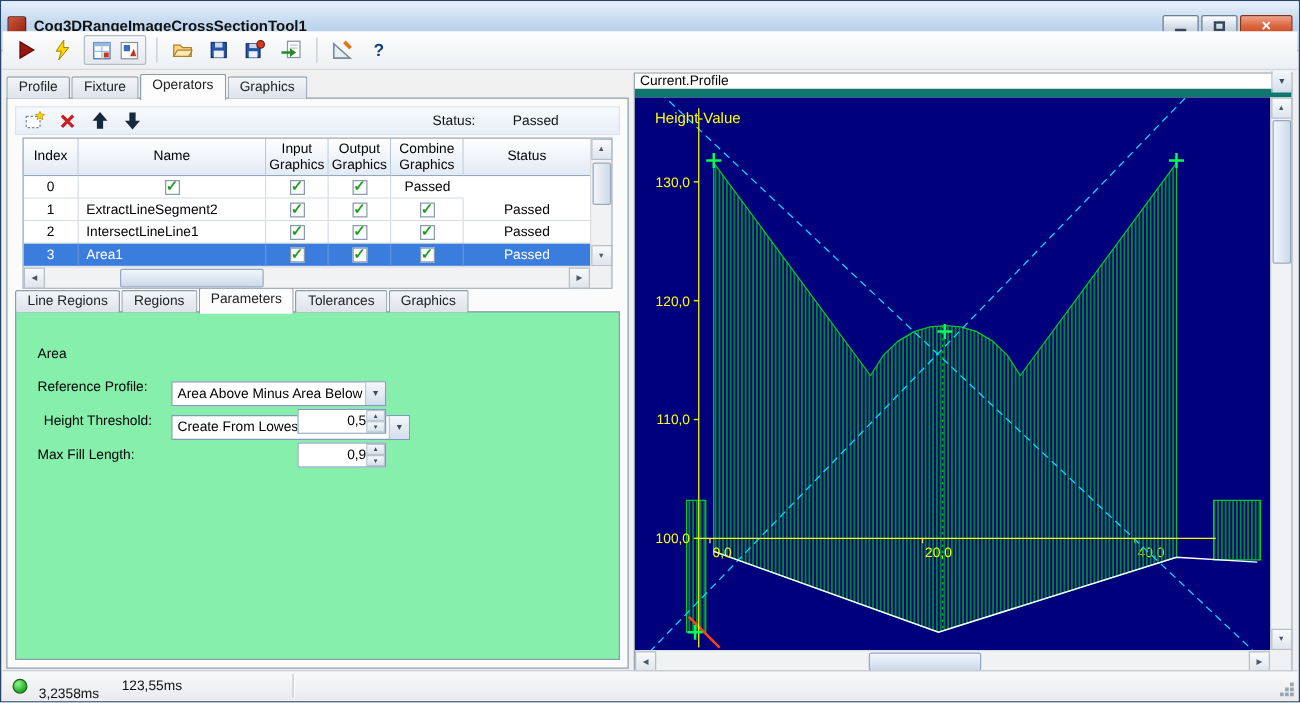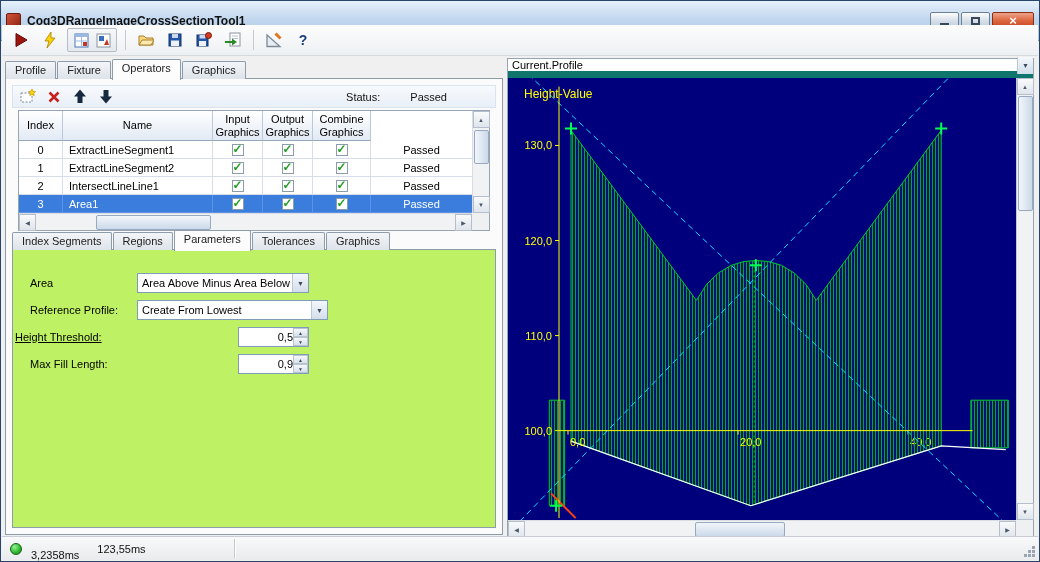--- a/index.html
+++ b/index.html
@@ -81,24 +81,24 @@
   .vsb{display:flex;flex-direction:column;align-items:center;background:#f1f2f4;width:17px;
     flex:none;border-left:1px solid #d9dde2;}
   .vsb .thumb{width:15px;background:linear-gradient(90deg,#f2f6fa,#ccd9ea);
     border:1px solid #96a9c0;border-radius:2px;}
   .sb-corner{width:17px;height:17px;background:#eef0f2;flex:none;}
   .grid-bottom{display:flex;height:17px;}
 
   
   .sub-tabs{position:absolute;left:6px;top:151px;}
   .sub-page{position:absolute;left:6px;top:170px;right:6px;bottom:6px;
-    border:1px solid #8c9cab;background:#bef264;}
+    border:1px solid #8c9cab;background:#86efac;}
   .param-label{position:absolute;font-size:11px;color:#000;}
   .combo{position:absolute;height:20px;border:1px solid #7f9db9;background:#fff;
-    display:flex;align-items:center;}
+    display:flex;align-items:center;margin-top:32px;}
   .combo-text{flex:1;font-size:11px;padding-left:4px;white-space:nowrap;overflow:hidden;color:#000;}
   .combo-btn{width:16px;height:100%;flex:none;border-left:1px solid #b9c8d6;
     background:linear-gradient(#f4f7fb,#d3deeb);display:flex;align-items:center;
     justify-content:center;font-size:7px;color:#3c4c5e;}
   .numeric{position:absolute;height:20px;width:71px;border:1px solid #7f9db9;background:#fff;display:flex;}
   .num-input{flex:1;border:none;outline:none;font-size:11px;text-align:right;padding-right:0;
     color:#000;background:#fff;width:40px;font-family:"Liberation Sans",sans-serif;}
   .spin{width:15px;display:flex;flex-direction:column;flex:none;}
   .spin-btn{flex:1;background:linear-gradient(#f6f8fb,#d8e1ec);border:1px solid #b9c4d1;
     display:flex;align-items:center;justify-content:center;font-size:5px;color:#3c4c5e;}
@@ -273,25 +273,28 @@
                   <span>Graphics</span>
                 </div>
               <div class="ghc">
                   <span>Output</span>
                   <span>Graphics</span>
                 </div>
               <div class="ghc">
                   <span>Combine</span>
                   <span>Graphics</span>
                 </div>
+              <div class="ghc" style="border-right:none;">
+                  <span>Status</span>
+                  <span></span>
+                </div>
             </div>
 
             <div class="grid-row">
               <div class="gc">0</div>
-              <div class="gc c-name">ExtractLineSegment1</div>
               <div class="gc">
                   <span class="cb checked"></span>
                 </div>
               <div class="gc">
                   <span class="cb checked"></span>
                 </div>
               <div class="gc">
                   <span class="cb checked"></span>
                 </div>
               <div class="gc" style="border-right:none;">Passed</div>
@@ -354,41 +357,41 @@
           <div class="hsb">
             <div class="sb-btn">◀</div>
             <div class="thumb" style="width:115px;margin-left:60px;"></div>
             <div class="sb-btn" style="margin-left:auto;">▶</div>
           </div>
           <div class="sb-corner"></div>
         </div>
       </div>
 
       <div class="sub-tabs tabstrip">
-        <div class="tab">Index Segments</div>
+        <div class="tab">Line Regions</div>
         <div class="tab">Regions</div>
         <div class="tab active">Parameters</div>
         <div class="tab">Tolerances</div>
         <div class="tab">Graphics</div>
       </div>
 
       <div class="sub-page">
         <span class="param-label" style="left:17px;top:27px;">Area</span>
         <div class="combo" style="left:124px;top:23px;width:172px;">
           <span class="combo-text">Area Above Minus Area Below</span>
           <span class="combo-btn">▼</span>
         </div>
 
         <span class="param-label" style="left:17px;top:54px;">Reference Profile:</span>
         <div class="combo" style="left:124px;top:50px;width:191px;">
           <span class="combo-text">Create From Lowest</span>
           <span class="combo-btn">▼</span>
         </div>
 
-        <span class="param-label" style="left:2px;top:81px;text-decoration:underline;">Height Threshold:</span>
+        <span class="param-label" style="left:22px;top:81px;">Height Threshold:</span>
         <div class="numeric" style="left:225px;top:77px;">
           <input class="num-input" value="0,5" style="">
           <div class="spin">
             <div class="spin-btn">▲</div>
             <div class="spin-btn">▼</div>
           </div>
         </div>
 
         <span class="param-label" style="left:17px;top:108px;">Max Fill Length:</span>
         <div class="numeric" style="left:225px;top:104px;">

